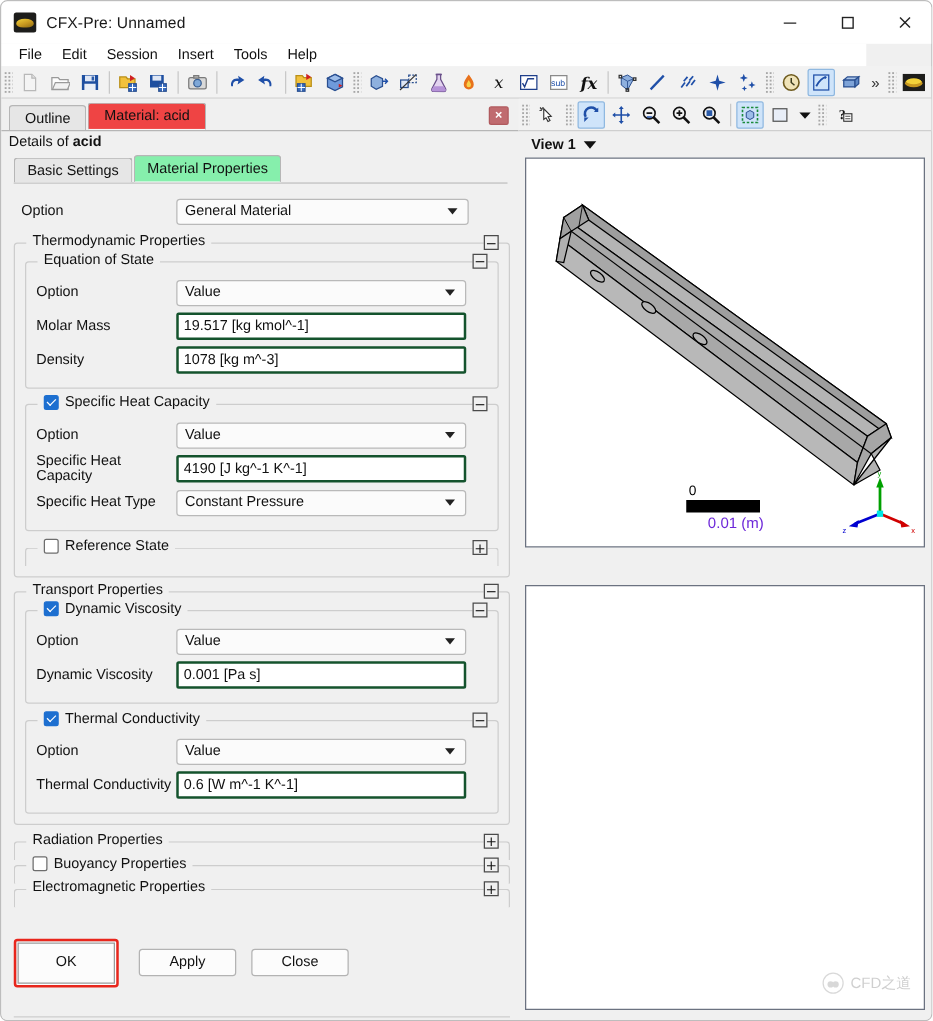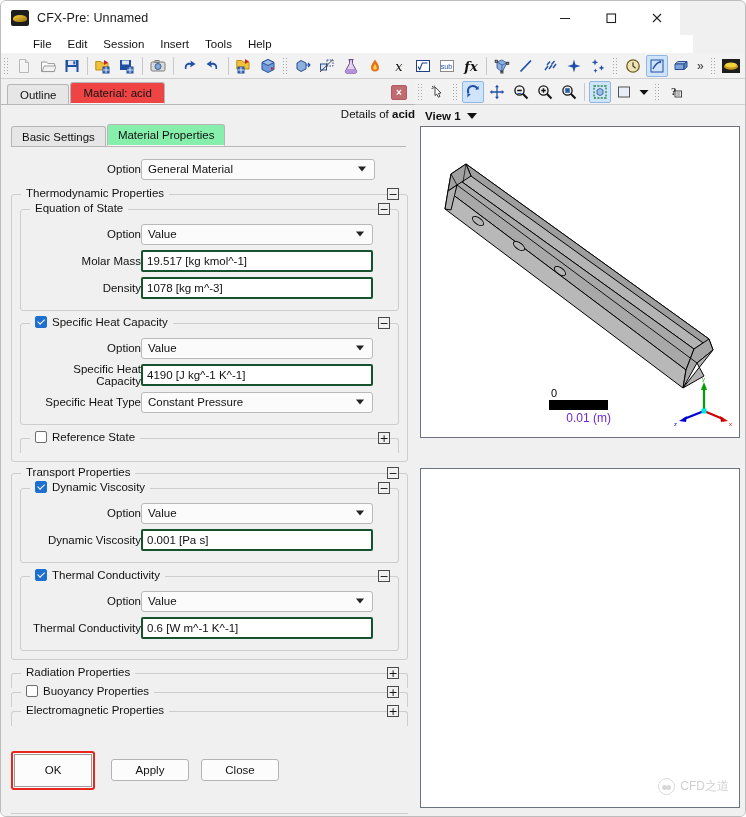--- a/index.html
+++ b/index.html
@@ -14,21 +14,21 @@
     position: relative;
     width: 746px; height: 817px;
     background: #f0f0f0;
     border: 1px solid #bdbdbd;
     border-radius: 6px;
     overflow: hidden;
   }
 
   
   .titlebar {
-    position: absolute; left: 0; top: 0; width: 679px; height: 34px;
+    position: absolute; left: 0; top: 0; width: 746px; height: 34px;
     background: #ffffff;
     display: flex; align-items: center;
   }
   .app-icon {
     width: 18px; height: 16px; margin-left: 10px; margin-right: 8px;
     background: #1d1d1b;
     border-radius: 2px;
     position: relative; flex: none;
   }
   .app-icon::after {
@@ -47,21 +47,21 @@
   .win-btn {
     width: 46px; height: 34px; display: flex; align-items: center; justify-content: center;
     font-size: 13px; color: #222; cursor: default;
   }
   .win-btn svg { display: block; }
 
   
   .menubar {
     position: absolute; left: 0; top: 34px; width: 692px; height: 18px;
     background: #ffffff;
-    display: flex; align-items: center; padding-left: 24px;
+    display: flex; align-items: center; padding-left: 6px;
   }
   .menu-item {
     font-size: 11.5px; color: #111; padding: 1px 8px; cursor: default;
   }
 
   
   .toolbar-strip {
     position: absolute; left: 0; top: 52px; width: 746px; height: 26px;
     background: #f2f2f2;
     border-bottom: 1px solid #cfcfcf;
@@ -80,21 +80,20 @@
     cursor: default; flex: none;
   }
   .tb-btn.active { background: #cfe4fa; border-color: #8fb8e0; }
   .tb-sep { width: 1px; height: 18px; background: #c8c8c8; margin: 0 3px; flex: none; }
   .tb-more { font-size: 12px; color: #333; padding: 0 4px; cursor: default; }
 
   
   .left-panel {
     position: absolute; left: 0; top: 78px; width: 414px; height: 739px;
     background: #f0f0f0;
-    text-align: right;
   }
   .tabrow {
     position: relative; height: 22px; margin-top: 4px; padding-left: 6px;
     display: flex; align-items: flex-end;
     border-bottom: 1px solid #b6b6b6;
   }
   .tab {
     height: 20px; padding: 0 12px; margin-right: 1px;
     background: #e6e6e6; border: 1px solid #b6b6b6; border-bottom: none;
     border-radius: 3px 3px 0 0;

